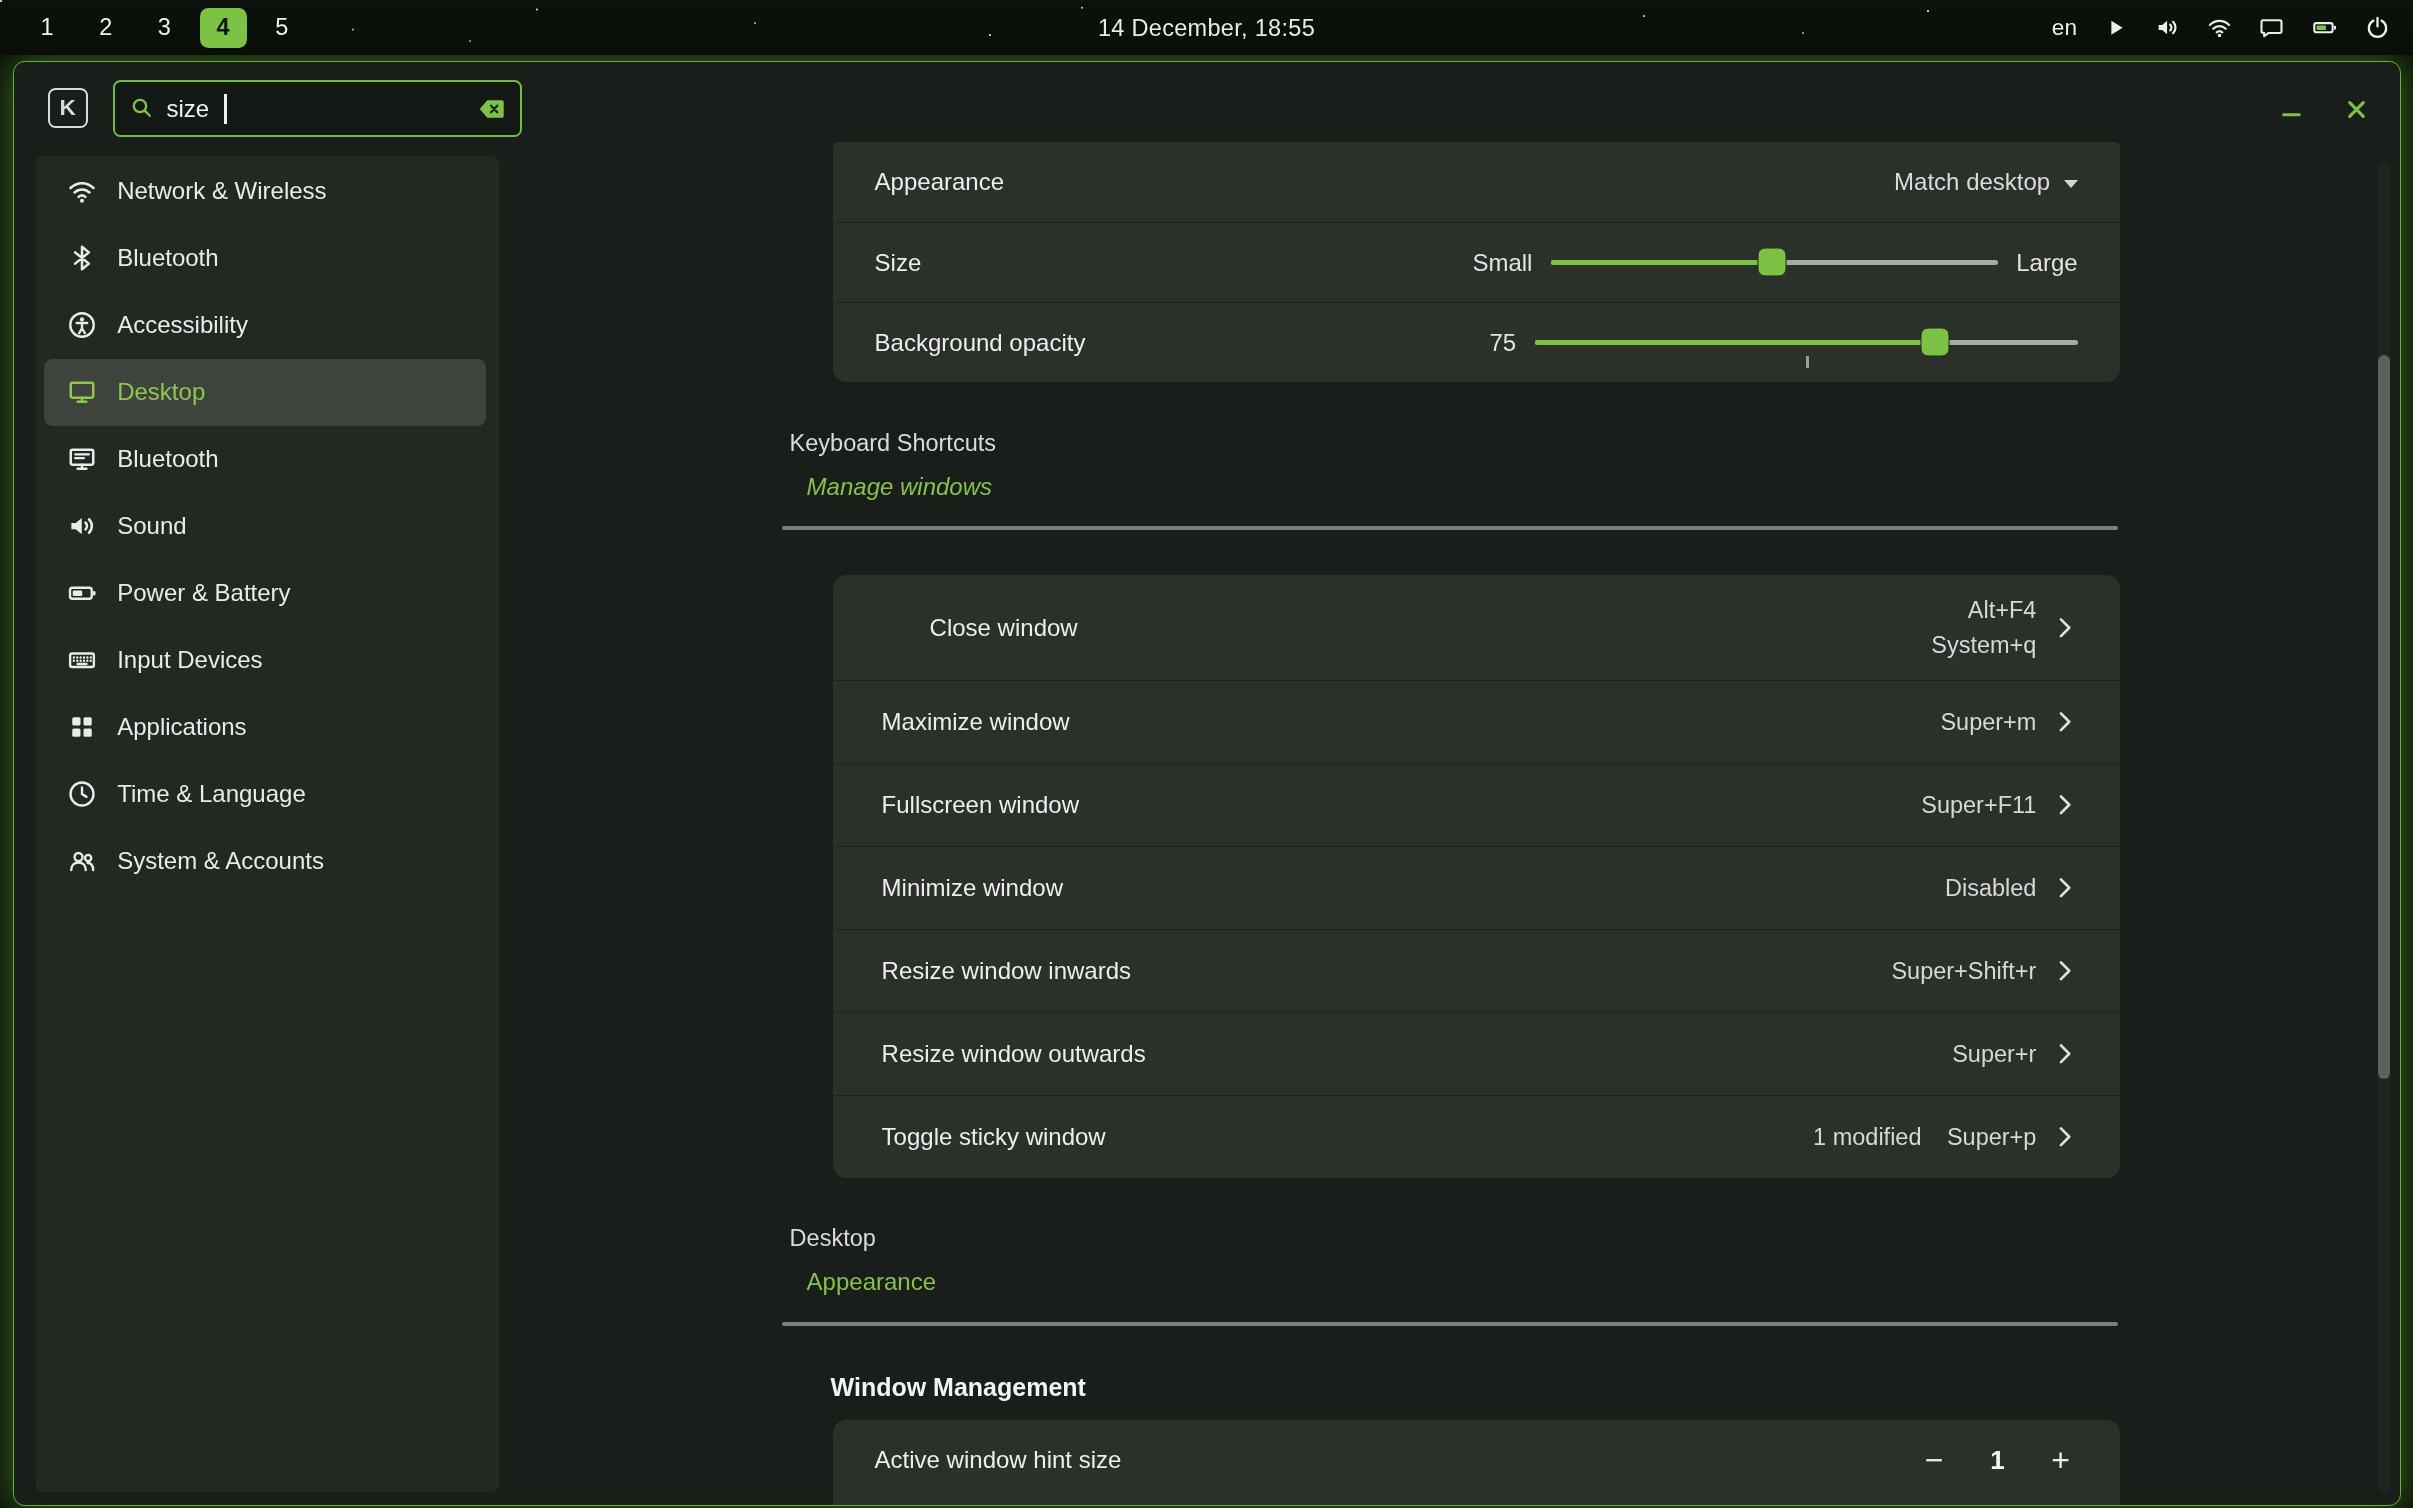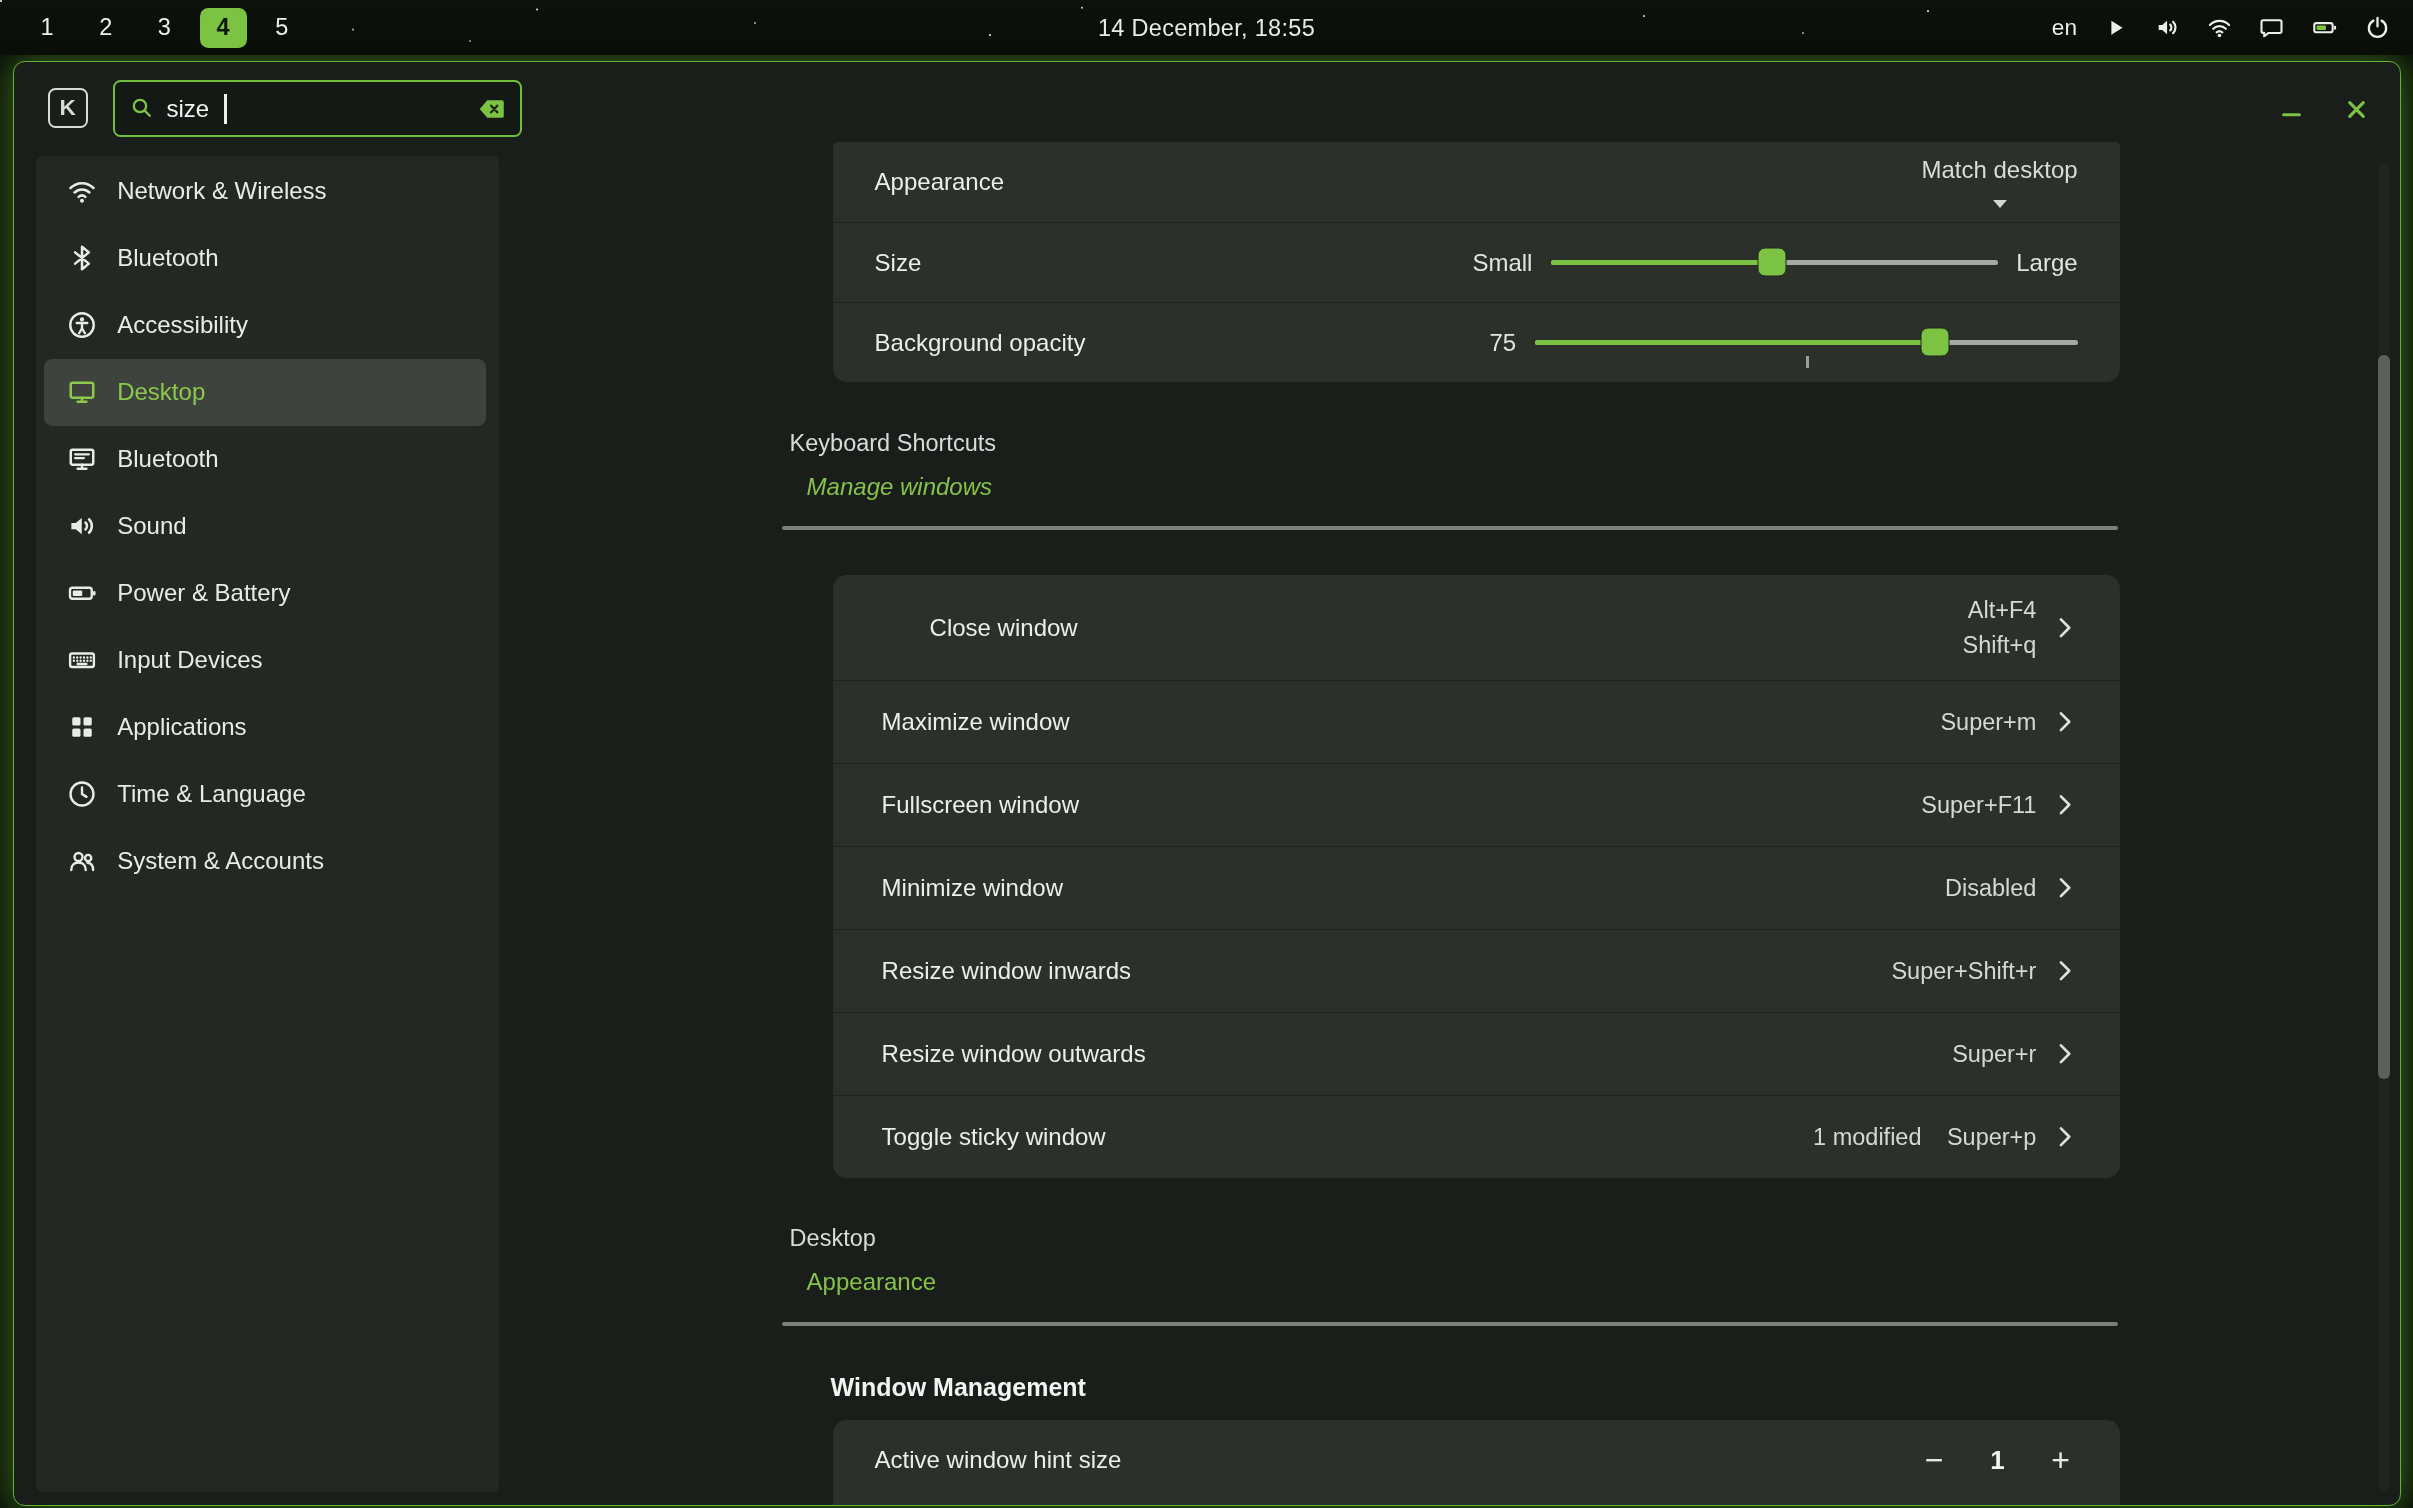--- a/index.html
+++ b/index.html
@@ -58,21 +58,21 @@
   .content{position:absolute;left:765px;top:75px;width:1384px;bottom:0;overflow:hidden;}
   .card{position:absolute;left:54px;width:1287px;background:#2b302b;border-radius:13.4px;
     box-sizing:border-box;}
   #card-appearance{top:5px;border-radius:5px 5px 13.4px 13.4px;}
   #card-shortcuts{top:438px;}
   #card-winmgmt{top:1283px;height:201px;border-radius:13.4px 13.4px 0 0;}
   .row{display:flex;align-items:center;justify-content:space-between;height:80px;
     padding:0 42px;box-sizing:border-box;}
   .card .row + .row,.card .srow + .srow{border-top:1.7px solid #1f231f;}
   .row-label{font-size:24px;color:#eceeec;}
-  .ctl{display:flex;align-items:center;gap:13.4px;color:#dadcda;font-size:24px;flex-direction:column;}
+  .ctl{display:flex;align-items:center;gap:13.4px;color:#dadcda;font-size:24px;}
   .dd-arrow{width:0;height:0;border-left:7.5px solid transparent;border-right:7.5px solid transparent;
     border-top:8.4px solid #d5d7d5;margin-top:3.4px;}
 
   .slider-wrap{display:flex;align-items:center;gap:18.4px;}
   .slabel{font-size:24px;color:#e2e4e2;}
   .track{position:relative;height:5.9px;border-radius:3.4px;background:#a6a9a6;}
   .track.size{width:447px;}
   .track.op{width:543px;}
   .fill{position:absolute;left:0;top:0;height:100%;border-radius:3.4px;background:#7cc243;}
   .handle{position:absolute;top:50%;transform:translate(-50%,-50%);width:29px;height:29px;
@@ -315,21 +315,21 @@
       <div class="section-label" style="top:289px;">Keyboard Shortcuts</div>
       <div class="section-link" style="top:333px;font-style:italic;">Manage windows</div>
       <div class="divider" style="top:389px;"></div>
 
       <div class="card" id="card-shortcuts">
         <div class="srow tall">
           <span class="row-label">Close window</span>
           <div class="s-right">
             <div class="bindings">
               <span>Alt+F4</span>
-              <span>Shift+q</span>
+              <span>System+q</span>
             </div>
             <span class="chev">
                 <svg width="14.2" height="23.5" viewBox="0 0 17 28">
                   <path d="M3.5 4l10 10-10 10" stroke="#dfe1df" stroke-width="3.2" fill="none" stroke-linecap="round" stroke-linejoin="round"></path>
                 </svg>
               </span>
           </div>
         </div>
         <div class="srow">
           <span class="row-label">Maximize window</span>

